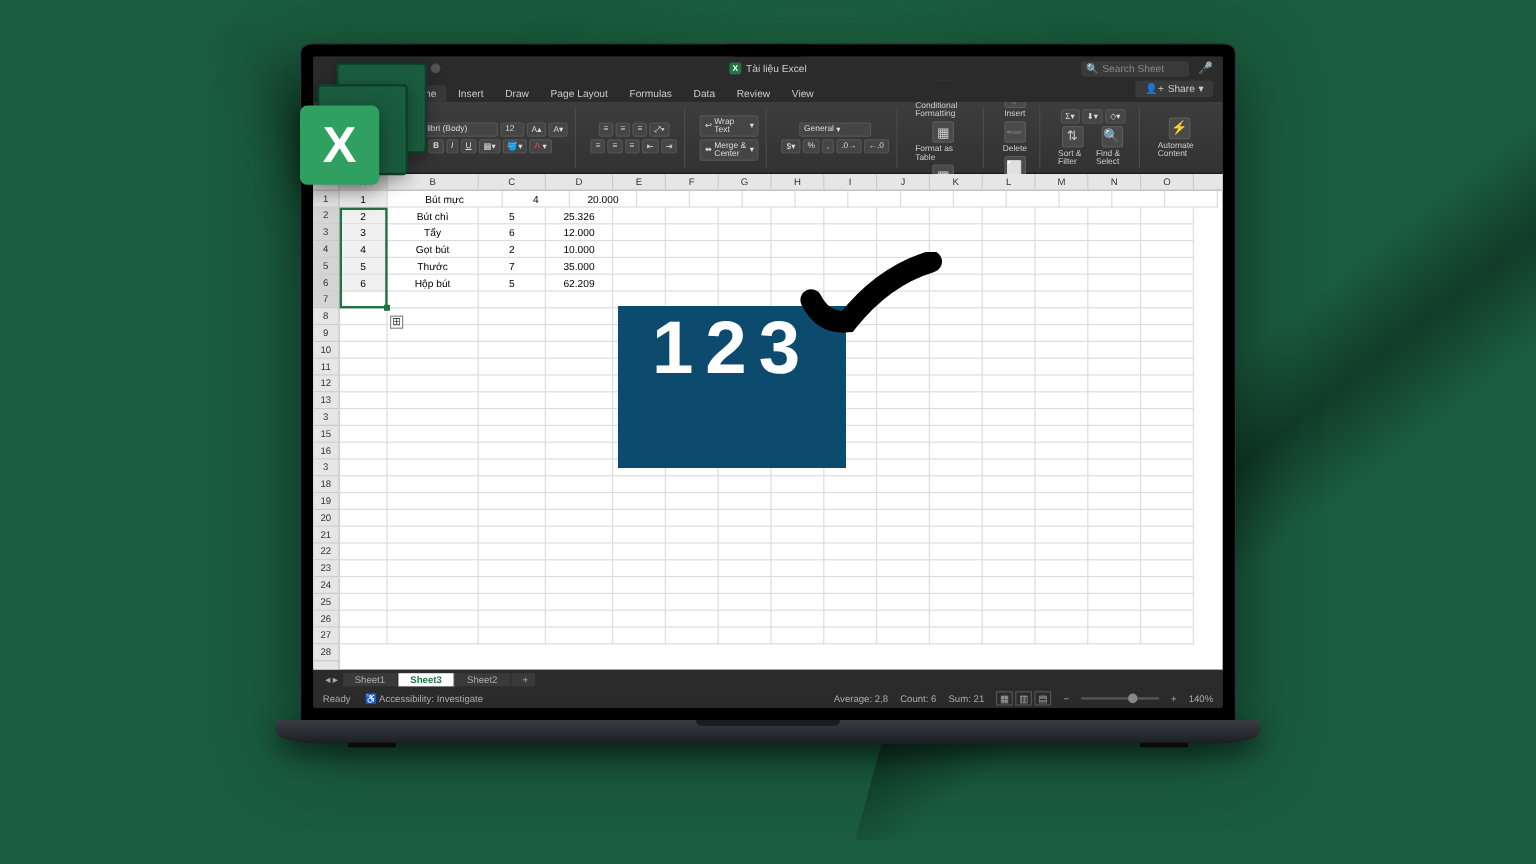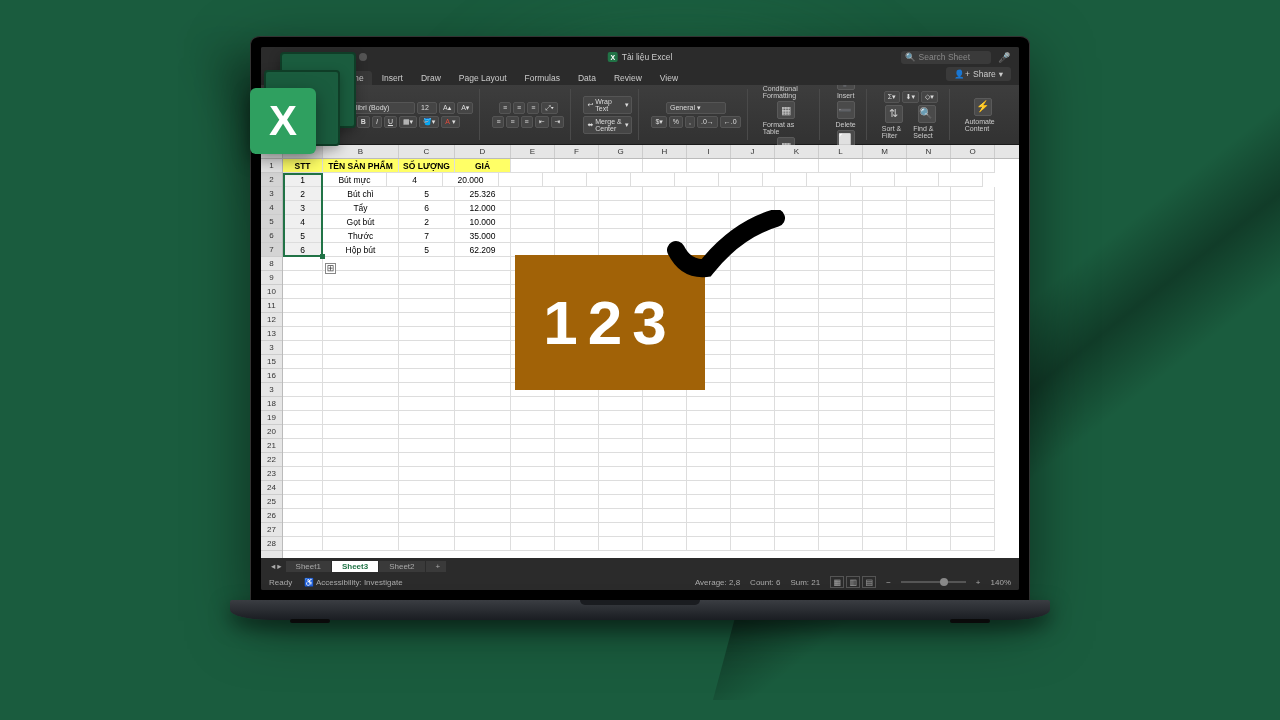--- a/index.html
+++ b/index.html
@@ -83,21 +83,21 @@
   .colhdr.sel{background:#d4d4d4;}
   .corner{width:22px;height:14px;background:#e6e6e6;border-right:1px solid #bbb;border-bottom:1px solid #bbb;position:absolute;left:0;top:0;z-index:2;}
   .row { height:14px; display:flex;}
   .cell { border-right:1px solid #ddd; border-bottom:1px solid #ddd; font-size:8.5px; line-height:14px; text-align:center; color:#000; overflow:hidden;}
   .hdr-cell { background:#ffff66; font-weight:bold; }
   .data-a { background:#f0f0f0;}
   .sel-rect { position:absolute; border:2px solid #217346; pointer-events:none; z-index:5;}
   .fillhandle { position:absolute; width:5px; height:5px; background:#217346; z-index:6;}
   .autofill-hint { position:absolute; width:11px; height:11px; border:1px solid #888; background:#fff; font-size:9px; line-height:9px; text-align:center; color:#444; z-index:6;}
   
-  .numbox { position:absolute; left:254px; top:110px; width:190px; height:135px; background:#a16207; z-index:20; display:flex; align-items:center; justify-content:center; }
+  .numbox { position:absolute; left:254px; top:110px; width:190px; height:135px; background:#0c4a6e; z-index:20; display:flex; align-items:flex-start; justify-content:center; }
   .numbox span { color:#fff; font-size:62px; font-weight:800; letter-spacing:10px; font-family:Arial;}
   .check { position:absolute; left:405px; top:65px; z-index:21; }
   
   .sheet-tabs { height:16px; background:#2b2b2b; display:flex; align-items:center; padding-left:6px; gap:0; color:#aaa;}
   .nav-arrows{display:flex;gap:2px;padding:0 4px;}
   .sheet-tab { padding:1px 10px; background:#3a3a3a; border-right:1px solid #2b2b2b; font-size:8px;}
   .sheet-tab.active { background:#fff; color:#217346; font-weight:bold;}
   .add-sheet { width:14px; text-align:center;}
   
   .statusbar { height:16px; background:#2b2b2b; display:flex; align-items:center; color:#aaa; padding:0 8px; font-size:8px; justify-content:space-between;}
@@ -312,39 +312,22 @@
               <div class="colhdr" style="width: 44px;">I</div>
               <div class="colhdr" style="width: 44px;">J</div>
               <div class="colhdr" style="width: 44px;">K</div>
               <div class="colhdr" style="width: 44px;">L</div>
               <div class="colhdr" style="width: 44px;">M</div>
               <div class="colhdr" style="width: 44px;">N</div>
               <div class="colhdr" style="width: 44px;">O</div>
             </div>
           <div id="gridbody">
               <div class="row">
-                <div class="cell hdr-cell" style="width: 40px;">STT</div>
-                <div class="cell hdr-cell" style="width: 76px;">TÊN SẢN PHẨM</div>
-                <div class="cell hdr-cell" style="width: 56px;">SỐ LƯỢNG</div>
-                <div class="cell hdr-cell" style="width: 56px;">GIÁ</div>
-                <div class="cell" style="width: 44px;"></div>
-                <div class="cell" style="width: 44px;"></div>
-                <div class="cell" style="width: 44px;"></div>
-                <div class="cell" style="width: 44px;"></div>
-                <div class="cell" style="width: 44px;"></div>
-                <div class="cell" style="width: 44px;"></div>
-                <div class="cell" style="width: 44px;"></div>
-                <div class="cell" style="width: 44px;"></div>
-                <div class="cell" style="width: 44px;"></div>
-                <div class="cell" style="width: 44px;"></div>
-                <div class="cell" style="width: 44px;"></div>
-              </div>
-              <div class="row">
                 <div class="cell data-a" style="width: 40px;">1</div>
-                <div class="cell" style="width: 64px;">Bút mực</div>
+                <div class="cell" style="width: 96px;">Bút mực</div>
                 <div class="cell" style="width: 56px;">4</div>
                 <div class="cell" style="width: 56px;">20.000</div>
                 <div class="cell" style="width: 44px;"></div>
                 <div class="cell" style="width: 44px;"></div>
                 <div class="cell" style="width: 44px;"></div>
                 <div class="cell" style="width: 44px;"></div>
                 <div class="cell" style="width: 44px;"></div>
                 <div class="cell" style="width: 44px;"></div>
                 <div class="cell" style="width: 44px;"></div>
                 <div class="cell" style="width: 44px;"></div>

